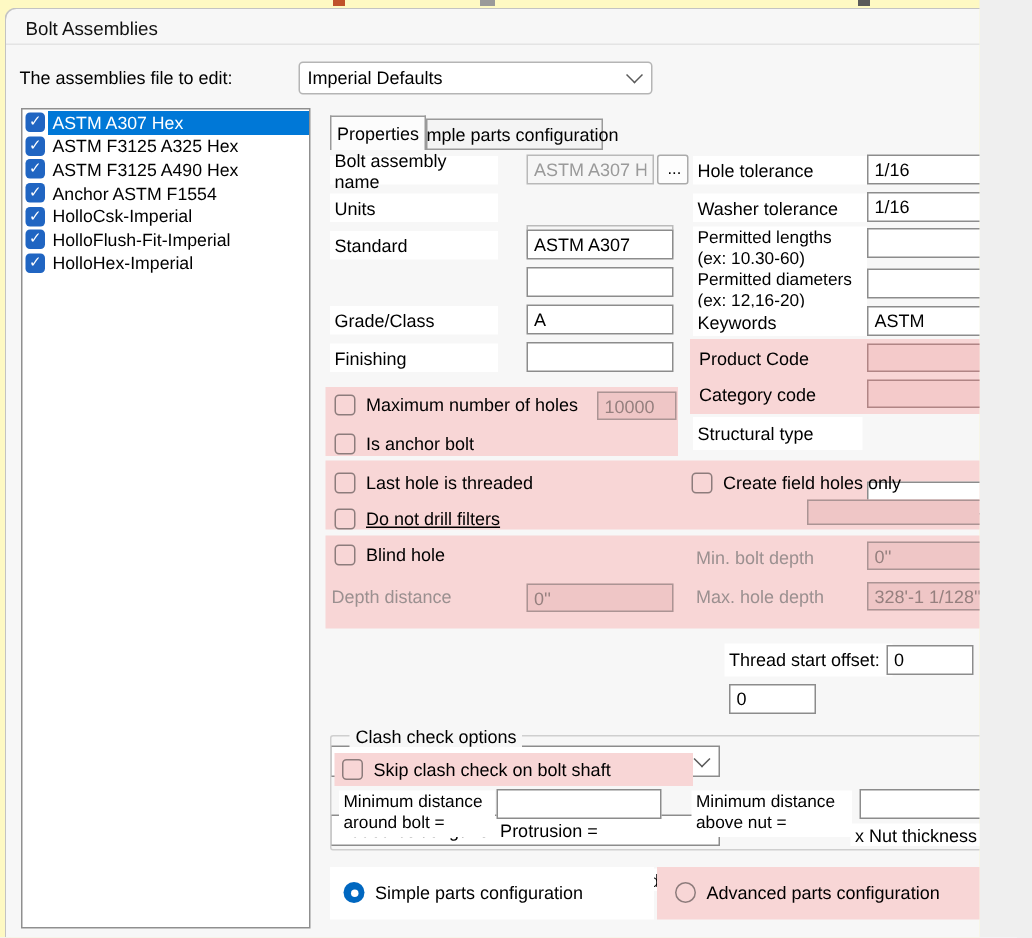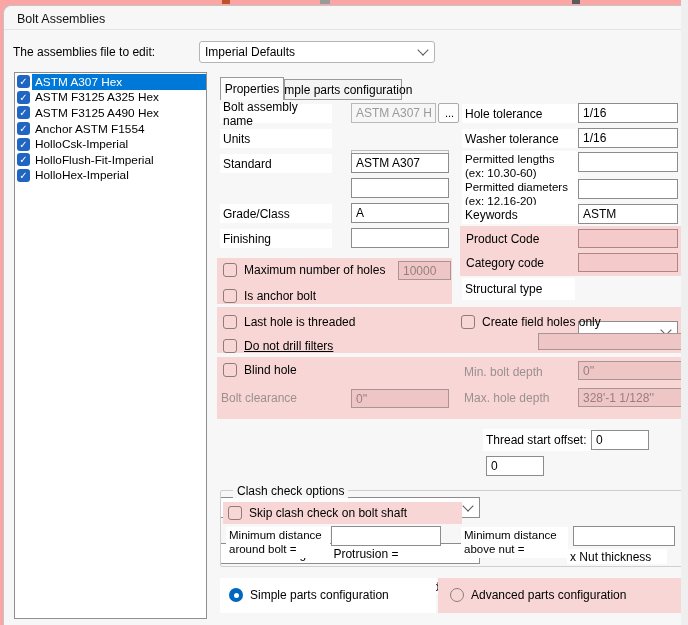--- a/index.html
+++ b/index.html
@@ -1,17 +1,17 @@
 <!DOCTYPE html>
 <html><head>
 <meta charset="utf-8">
 <style>
   html,body{margin:0;padding:0;}
   body{width:688px;height:625px;background:#efefef;font-family:"Liberation Sans",sans-serif;-webkit-font-smoothing:antialiased;}
-  #stage{position:relative;width:653px;height:625px;overflow:hidden;background:#fca5a5;padding-left:28px;}
+  #stage{position:relative;width:653px;height:625px;overflow:hidden;background:#fef9c3;}
   .abs{position:absolute;box-sizing:border-box;}
   #dialog{left:3px;top:5px;width:685px;height:620px;background:#f7f7f7;border-left:1px solid #c3c3c3;border-top:1px solid #c3c3c3;border-top-left-radius:8px;}
   .frag{position:absolute;top:0;height:4px;}
   .title{font-size:12.5px;color:#111;white-space:nowrap;}
   .hairline{height:1px;background:#e4e4e4;}
   .lbl{font-size:12px;color:#000;white-space:nowrap;}
   .chip{background:#fff;font-size:12px;color:#000;display:flex;align-items:center;padding:0 3px;}
   .chip.wrap{white-space:normal;line-height:1.25;font-size:11.5px;align-items:flex-start;padding-top:1px;}
   .graytxt{color:#9b9090;}
   .input{background:#fff;border:1px solid #8c8c8c;font-size:12px;color:#000;padding:0 4px;height:20px;box-sizing:border-box;font-family:"Liberation Sans",sans-serif;}
@@ -175,21 +175,21 @@
     </div>
     <input class="abs input pinkdis" style="left: 534px; top: 327px; width: 146px; height: 17px;" readonly="" value="">
 
     <div class="abs cbrow" style="left:219px;top:357px;">
       <span class="cb"></span>
       <span class="lbl">Blind hole</span>
     </div>
     <div class="abs lbl graytxt" style="left:460px;top:359px;">Min. bolt depth</div>
     <input class="abs input pinkdis" style="left: 574px; top: 355px; width: 104px; height: 19px;" readonly="" value="0''">
 
-    <div class="abs lbl graytxt" style="left:217px;top:385px;">Bolt clearance</div>
+    <div class="abs lbl graytxt" style="left:217px;top:385px;">Depth distance</div>
     <input class="abs input pinkdis" style="left: 347px; top: 383px; width: 98px; height: 19px;" readonly="" value="0''">
     <div class="abs lbl graytxt" style="left:460px;top:385px;">Max. hole depth</div>
     <input class="abs input pinkdis" style="left: 574px; top: 382px; width: 104px; height: 19px;" readonly="" value="328'-1 1/128''">
 
     <div class="abs combo" style="left:216px;top:426px;width:260px;height:21px;">
       <span>Thread starts after shear plane</span>
       <span class="chev"></span>
     </div>
     <div class="abs chip" style="left:479px;top:423px;width:112px;height:22px;">Thread start offset:</div>
     <input class="abs input" style="left: 587px; top: 424px; width: 58px;" value="0">

